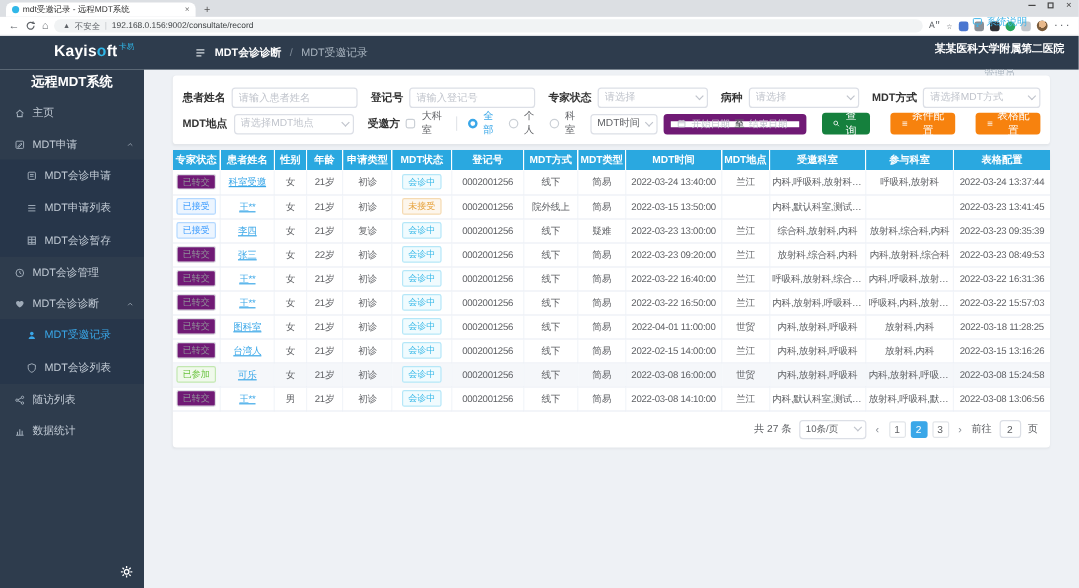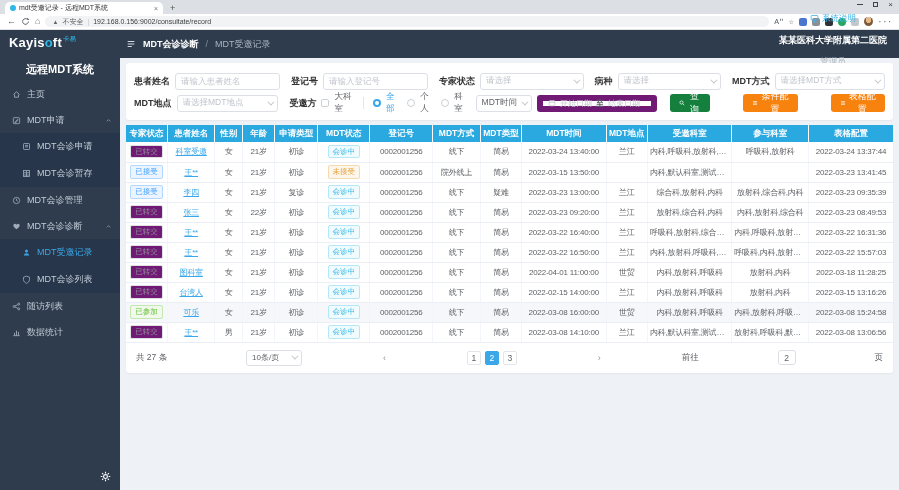--- a/index.html
+++ b/index.html
@@ -26,21 +26,21 @@
   .sec-label { font-size:7px; color:#5f6368; }
   .url-sep { color:#c4c7cb; font-size:7px; }
   .url-text { font-size:7px; color:#3c4043; }
   .addr-icons { display:flex; align-items:center; gap:5px;font-family:Liberation Mono, monospace; }
   .addr-glyph { font-size:8px; color:#5f6368; }
   .ext { width:8px; height:8px; border-radius:2px; }
   .chrome-avatar { width:9px; height:9px; border-radius:50%; background:radial-gradient(circle at 50% 35%, #e8b88a 0 40%, #7b5b3a 41% 100%); }
 
   
   .topbar { height:28px; background:#2e3c4d; display:flex; }
-  .logo-zone { width:120px; display:flex; align-items:flex-start; padding:5px 0 0 9px; }
+  .logo-zone { width:120px; display:flex; align-items:flex-start; padding:5px 0 0 9px;margin-left:36px; }
   .brand { font-size:13px; font-weight:bold; color:#fff; letter-spacing:.2px; }
   .brand-o { color:#30b7e8; }
   .brand-cn { font-size:6.5px; color:#30b7e8; margin-left:1px; }
   .nav-zone { flex:1; display:flex; align-items:center; gap:7px; padding:0 12px 0 6px; }
   .hamburger { color:#d4dae0; }
   .crumb-parent { font-size:9px; color:#fff; font-weight:bold; }
   .crumb-sep { font-size:9px; color:#7f8c9a; }
   .crumb-cur { font-size:9px; color:#a9b4bf; }
   .top-right { margin-left:auto; display:flex; align-items:center; gap:9px;flex-direction:column; }
   .bell { color:#e8ecf0; }
@@ -58,21 +58,21 @@
   .menu-item { height:26px; display:flex; align-items:center; gap:6px; padding:0 8px 0 12px; color:#c3ccd6; font-size:9px; cursor:default; }
   .menu-item .mi-label { flex:1; }
   .chev { color:#8d99a6; }
   .submenu { background:#27364a; }
   .submenu .menu-item { height:27px; padding-left:22px; }
   .menu-item.active { color:#3aa7e8; }
   .mi-ic { color:#9fabb8; flex:none; }
   .menu-item.active .mi-ic { color:#3aa7e8; }
   .side-gear { position:absolute; right:9px; bottom:8px; color:#fff; }
 
-  .main { flex:1; padding:5px 6px; overflow:hidden; }
+  .main { flex:1; padding:5px 24px; overflow:hidden; }
 
   
   .filter-card { background:#fff; border-radius:3px; padding:7px 8px 6px; box-shadow:0 1px 2px rgba(0,0,0,.05); }
   .f-row { display:flex; align-items:center; gap:5px; height:22px; }
   .f-label { font-size:9px; font-weight:bold; color:#333; white-space:nowrap; margin-left:6px; }
   .f-label:first-child { margin-left:0; }
   .t-input { height:17px; border:1px solid #dcdfe6; border-radius:3px; font-size:8.5px; color:#606266; padding:0 5px; outline:none;
     font-family:"Liberation Sans","DejaVu Sans",sans-serif; }
   .t-input::placeholder { color:#c0c4cc; }
   .sel { height:17px; border:1px solid #dcdfe6; border-radius:3px; display:flex; align-items:center; padding:0 5px; gap:4px; background:#fff; }
@@ -87,21 +87,21 @@
   .radio.checked { border:2px solid #3aa7e8; background:#fff; }
   .radio-label { font-size:8.5px; color:#606266; margin-right:3px; }
   .radio-label.checked { color:#3aa7e8; }
   .datebox { width:148px; height:17px; border:6px solid #701a75; border-radius:3px; display:flex; align-items:center; gap:4px; padding:0 5px; }
   .date-ph { font-size:8px; color:#c0c4cc; }
   .date-sep { font-size:8px; color:#606266; font-weight:bold; }
   .cal-ic { color:#c0c4cc; flex:none; }
   .btn { height:18px; border:none; border-radius:3px; color:#fff; font-size:9px; display:inline-flex; align-items:center; gap:3px; padding:0 9px;
     font-family:"Liberation Sans","DejaVu Sans",sans-serif; }
   .btn-search { background:#15803d; margin-left:8px; }
-  .btn-orange { background:#f7820e; margin-left:28px; }
+  .btn-orange { background:#f7820e; margin-left:12px; }
 
   
   .table-card { background:#fff; border-radius:3px; margin-top:5px; box-shadow:0 1px 2px rgba(0,0,0,.05); padding-bottom:2px; }
   table { width:100%; border-collapse:collapse; table-layout:fixed; }
   thead th { background:#2aa8e0; color:#fff; font-size:8.5px; font-weight:bold; height:17px;
     border-right:1px solid rgba(255,255,255,.35); white-space:nowrap; overflow:hidden; }
   thead th:last-child { border-right:none; }
   tbody td { height:20px; font-size:8px; color:#606266; text-align:center; border-bottom:1px solid #ebeef5; border-right:1px solid #f2f5f9;
     white-space:nowrap; overflow:hidden; text-overflow:ellipsis; padding:0 2px; letter-spacing:-.2px; }
   tbody td:last-child { border-right:none; }
@@ -110,21 +110,21 @@
   .c8{width:6.2%}.c9{width:5.4%}.c10{width:11%}.c11{width:5.4%}.c12{width:11%}.c13{width:10%}.c14{width:11%}
   .tag { display:inline-block; font-size:7.5px; letter-spacing:0; padding:1px 4px; border-radius:2px; border:1px solid; line-height:1.25; }
   .tag-gray { color:#909399; border-color:#dfe1e5; background:#701a75; }
   .tag-blue { color:#409eff; border-color:#b3d8ff; background:#ecf5ff; }
   .tag-green { color:#67c23a; border-color:#c2e7b0; background:#f0f9eb; }
   .tag-cyan { color:#36b8e8; border-color:#b5e7f8; background:#f0fbfe; }
   .tag-orange { color:#e6a23c; border-color:#f5dab1; background:#fdf6ec; }
   .name-link { color:#3aa7e8; text-decoration:underline; cursor:pointer; }
 
   
-  .pager { display:flex; align-items:center; justify-content:space-between; gap:6px; padding:7px 10px 5px; font-size:8.5px; color:#606266; }
+  .pager { display:flex; align-items:center; justify-content:flex-end; gap:6px; padding:7px 10px 5px; font-size:8.5px; color:#606266; }
   .psize { width:56px; height:16px; }
   .p-arrow { color:#8a8f96; font-size:9px; padding:0 2px; }
   .page-btn { min-width:14px; height:14px; line-height:13px; text-align:center; border:1px solid #e2e5e9; border-radius:2px;
     color:#606266; font-size:8.5px; padding:0 2px; }
   .page-btn.active { background:#3aa7e8; border-color:#3aa7e8; color:#fff; }
   .goto-input { width:18px; height:15px; text-align:center; }
 </style>
 </head>
 <body>
 
@@ -236,20 +236,28 @@
             <svg width="9" height="9" viewBox="0 0 12 12" fill="none" stroke="currentColor" stroke-width="1.1">
               <rect x="2" y="2" width="8" height="8" rx="1"></rect>
               <path d="M4 4.5h4M4 6.5h4"></path>
             </svg>
           </span>
         <span class="mi-label">MDT会诊申请</span>
       </div>
       <div class="menu-item">
         <span class="mi-ic">
             <svg width="9" height="9" viewBox="0 0 12 12" fill="none" stroke="currentColor" stroke-width="1.1">
+              <path d="M2 3h8M2 6h8M2 9h8"></path>
+            </svg>
+          </span>
+        <span class="mi-label">MDT申请列表</span>
+      </div>
+      <div class="menu-item">
+        <span class="mi-ic">
+            <svg width="9" height="9" viewBox="0 0 12 12" fill="none" stroke="currentColor" stroke-width="1.1">
               <rect x="2" y="2" width="8" height="8"></rect>
               <path d="M2 5h8M2 8h8M6 2v8"></path>
             </svg>
           </span>
         <span class="mi-label">MDT会诊暂存</span>
       </div>
     </div>
 
     <div class="menu-item">
       <span class="mi-ic">

